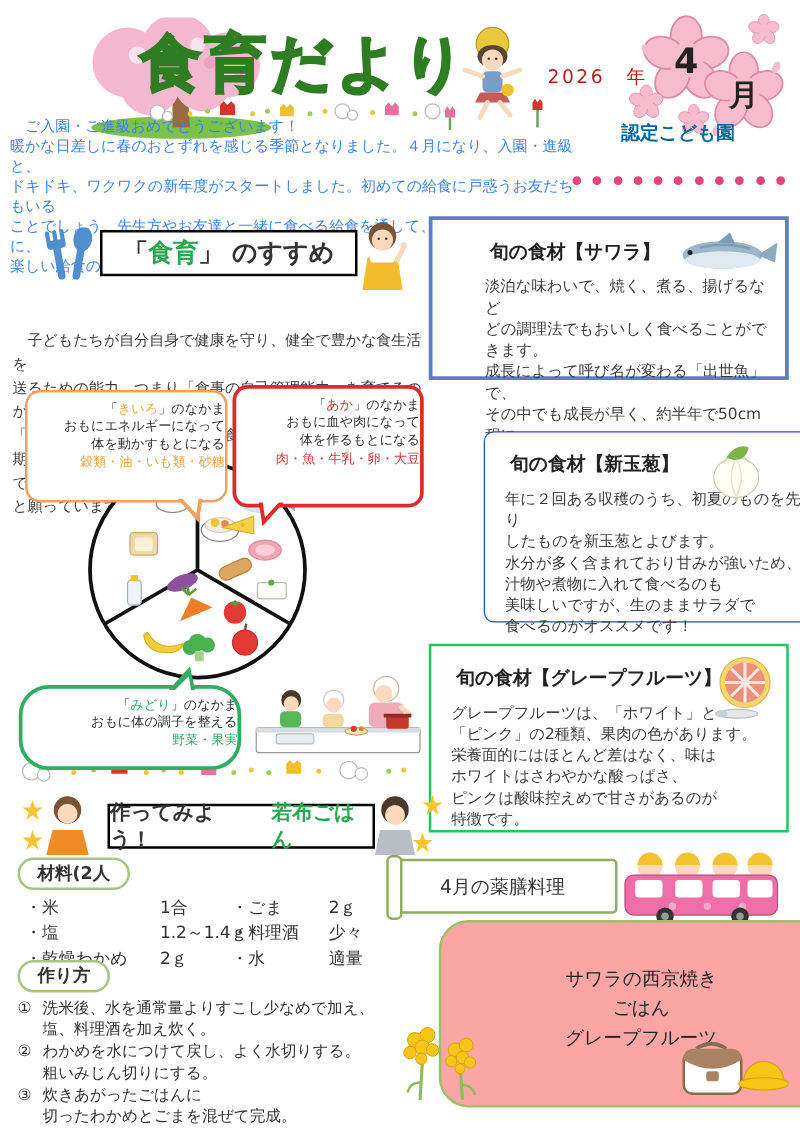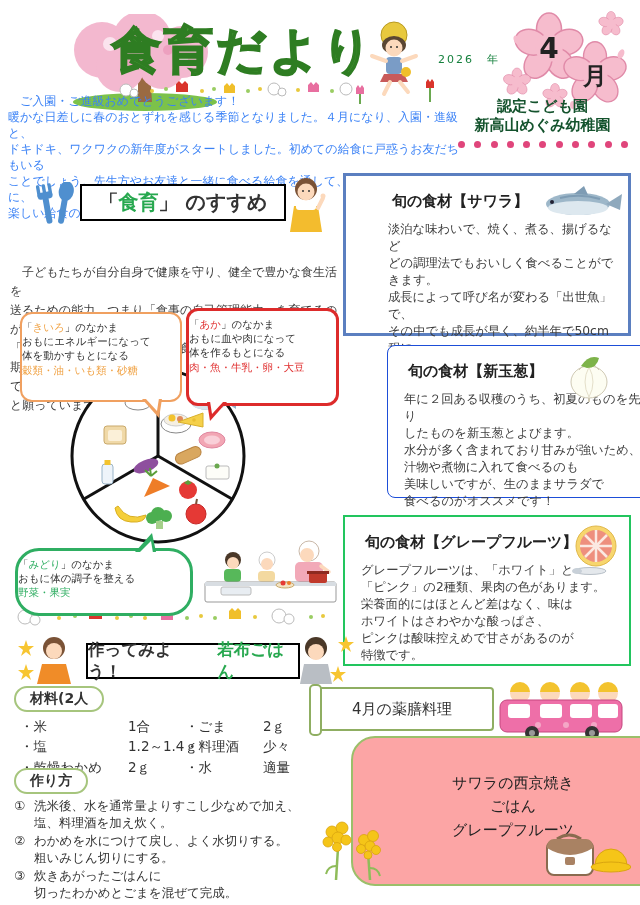--- a/index.html
+++ b/index.html
@@ -2,36 +2,36 @@
 <html><head>
 <meta charset="utf-8">
 <style>
   html,body{margin:0;padding:0;background:#fff;}
   body{font-family:"DejaVu Sans","Liberation Sans",sans-serif;color:#333;}
   #page{position:relative;width:640px;height:905px;background:#fff;overflow:hidden;}
   .abs{position:absolute;}
   
   .title{left:112px;top:18px;font-size:49px;font-weight:bold;color:#4aa238;
          -webkit-text-stroke:2px #2e7d22;letter-spacing:3px;white-space:nowrap;}
-  .issue-year{left:438px;top:52px;font-size:11px;color:#15803d;letter-spacing:2px;}
+  .issue-year{left:438px;top:52px;font-size:15px;color:#b91c1c;letter-spacing:2px;}
   .school{left:450px;top:97px;width:185px;text-align:center;font-weight:bold;
-          font-size:15px;line-height:1.25;color:#14532d;}
+          font-size:15px;line-height:1.25;color:#0369a1;}
   .dots{left:458px;top:141px;width:170px;display:flex;justify-content:space-between;}
   .dots i{width:7px;height:7px;border-radius:50%;background:#e0457b;}
   .intro{left:8px;top:94px;width:460px;font-size:12px;line-height:1.33;
          white-space:pre-line;color:#3b82f6;}
   
   .sec-box{left:80px;top:184px;width:202px;height:33px;border:2.5px solid #000;background:#fff;
            display:flex;align-items:center;justify-content:center;font-size:20px;font-weight:bold;}
   .sec-box .kw{color:#27a84f;}
   .para{left:10px;top:227px;width:334px;font-size:12px;line-height:1.58;
         white-space:pre-line;color:#3c3c3c;margin-top:36px;}
   .para .kw{color:#e03030;}
   
-  .bubble{background:#fff;border-radius:12px;text-align:left;font-size:10.5px;
+  .bubble{background:#fff;border-radius:12px;text-align:right;font-size:10.5px;
           line-height:1.35;padding-top:6px;z-index:5;}
   .bubble .items{font-size:10.5px;}
   .bub-y{left:20px;top:312px;width:158px;height:80px;border:2px solid #f0a060;}
   .bub-y .kw,.bub-y .items{color:#f0a040;}
   .bub-r{left:186px;top:308px;width:147px;height:86px;border:3px solid #dd2b2b;}
   .bub-r .kw,.bub-r .items{color:#e03030;}
   .bub-g{left:15px;top:548px;width:172px;height:56px;border:3px solid #2fae62;border-radius:24px;}
   .bub-g .kw,.bub-g .items{color:#2fae62;}
   .bub-y::before{content:"";position:absolute;bottom:-18px;right:18px;border:solid;
     border-width:19px 3px 0 17px;border-color:#f0a060 transparent transparent transparent;}
@@ -42,21 +42,21 @@
   .bub-r::after{content:"";position:absolute;bottom:-11px;left:21px;border:solid;
     border-width:13px 12px 0 2px;border-color:#fff transparent transparent transparent;}
   .bub-g::before{content:"";position:absolute;top:-18px;right:34px;border:solid;
     border-width:0 4px 19px 17px;border-color:transparent transparent #2fae62 transparent;}
   .bub-g::after{content:"";position:absolute;top:-10px;right:37px;border:solid;
     border-width:0 2px 12px 12px;border-color:transparent transparent #fff transparent;}
   
   .sbox{left:343px;width:288px;background:#fff;padding:12px 14px 10px 16px;box-sizing:border-box;}
   .sbox .stitle{font-size:15px;font-weight:bold;margin:4px 0 10px 4px;color:#222;}
   .sbox .sbody{font-size:12.3px;line-height:1.38;white-space:pre-line;color:#3c3c3c;}
-  .sbox1{top:173px;height:163px;border:3px solid #5b7fc0;padding-left:42px;}
+  .sbox1{top:173px;height:131px;border:3px solid #5b7fc0;padding-left:42px;}
   .sbox2{top:345px;height:153px;border:1px solid #1d4ed8;border-radius:8px;margin-left:44px;}
   .sbox3{top:515px;height:151px;border:2px solid #22c55e;}
   .sicon{position:absolute;}
   
   .rec-head{left:86px;top:643px;width:210px;height:32px;border:2.5px solid #000;background:#fff;
             display:flex;align-items:center;justify-content:center;gap:16px;
             font-size:16.5px;font-weight:bold;z-index:4;}
   .rec-head .kw{color:#27a84f;}
   .pill{border:2px solid #a6c57d;border-radius:15px;background:#fff;font-weight:bold;
         font-size:14px;padding:2px 14px;display:inline-block;}
@@ -159,21 +159,20 @@
     <use href="#sak" transform="translate(108,14) scale(0.45)"></use>
     <ellipse cx="14" cy="30" rx="3" ry="5" fill="#f6bccd" transform="rotate(-30 14 30)"></ellipse>
     <ellipse cx="118" cy="44" rx="3" ry="5" fill="#f6bccd" transform="rotate(25 118 44)"></ellipse>
     <ellipse cx="70" cy="95" rx="3" ry="4" fill="#f6bccd"></ellipse>
     <text x="46" y="48" text-anchor="middle" font-size="28" font-weight="bold" fill="#222">4</text>
     <text x="92" y="74" text-anchor="middle" font-size="24" font-weight="bold" fill="#222">月</text>
   </svg>
 
   <div class="abs school">
     <div>認定こども園</div>
-    <div>新高山めぐみ幼稚園</div>
   </div>
   <div class="abs dots">
     <i></i>
       <i></i>
       <i></i>
       <i></i>
       <i></i>
       <i></i>
       <i></i>
       <i></i>

